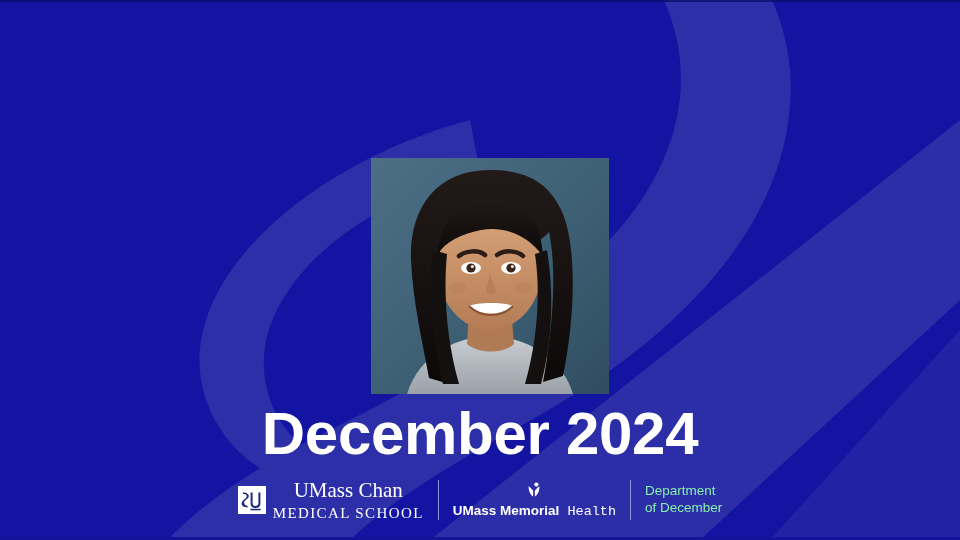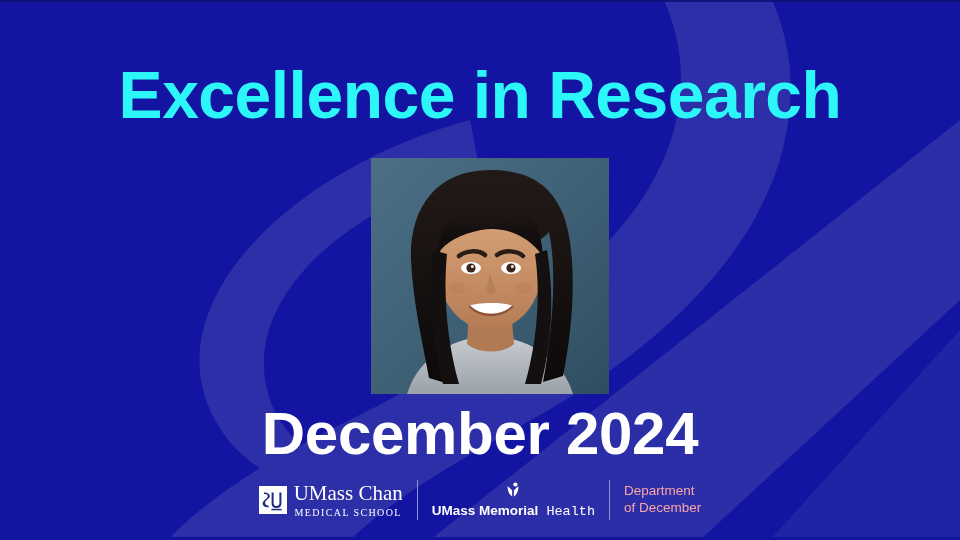--- a/index.html
+++ b/index.html
@@ -110,21 +110,21 @@
   }
   #umasschan-name {
     font-family: "Liberation Serif", serif;
     font-size: 21px;
     color: #ffffff;
     letter-spacing: 0px;
     line-height: 1.05;
   }
   #umasschan-sub {
     font-family: "Liberation Serif", serif;
-    font-size: 10px;
+    font-size: 15px;
     color: #ffffff;
     letter-spacing: 1.4px;
     margin-top: 4px;
   }
 
   
   #umassmem-logo {
     display: flex;
     flex-direction: column;
     align-items: center;
@@ -136,21 +136,21 @@
     color: #ffffff;
     line-height: 1;
     white-space: nowrap;
   }
   #umassmem-words b { font-weight: bold; }
   #umassmem-words span { font-weight: normal; font-family: Liberation Mono, monospace; }
 
   
   #dept-logo {
     font-size: 13.5px;
-    color: #fca5a5;
+    color: #86efac;
     line-height: 1.25;
     font-weight: normal;
     white-space: nowrap;
   }
 
   
   #edge-top {
     position:absolute; left:0; top:0; width:960px; height:2px;
     background:#0d0f70; opacity:.85;
   }
@@ -184,21 +184,20 @@
                C 232 305, 345 205, 480 172 Z"></path>
 
       <path d="M 960 120 L 960 300 L 700 540 L 430 540 Z" opacity="0.95"></path>
 
       <path d="M 960 330 L 960 540 L 770 540 Z" opacity="0.55"></path>
     </g>
   </svg>
 
   <div id="edge-top"></div>
 
-  <div id="title">Excellence in Research</div>
 
   <div id="portrait-frame">
     <svg id="portrait-svg" viewBox="0 0 238 236" preserveAspectRatio="none" aria-hidden="true">
       <defs>
         <linearGradient id="studioBg" x1="0" y1="0" x2="1" y2="1">
           <stop offset="0%" stop-color="#4d6f86"></stop>
           <stop offset="50%" stop-color="#3f6176"></stop>
           <stop offset="100%" stop-color="#2f4d60"></stop>
         </linearGradient>
         <linearGradient id="skin" x1="0" y1="0" x2="0" y2="1">

